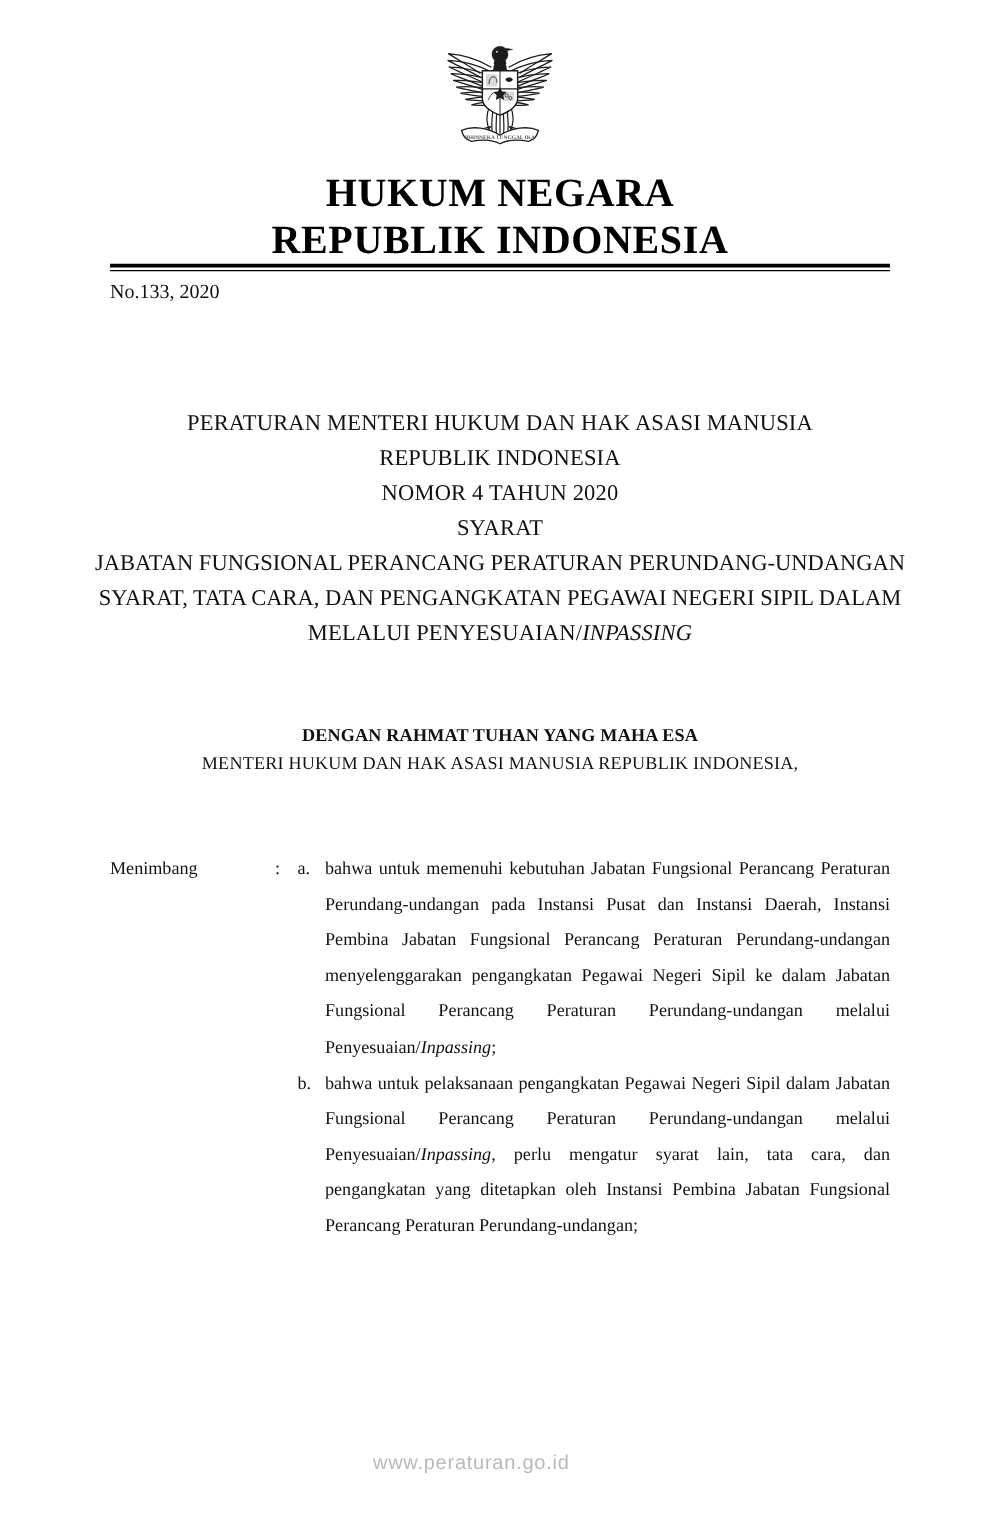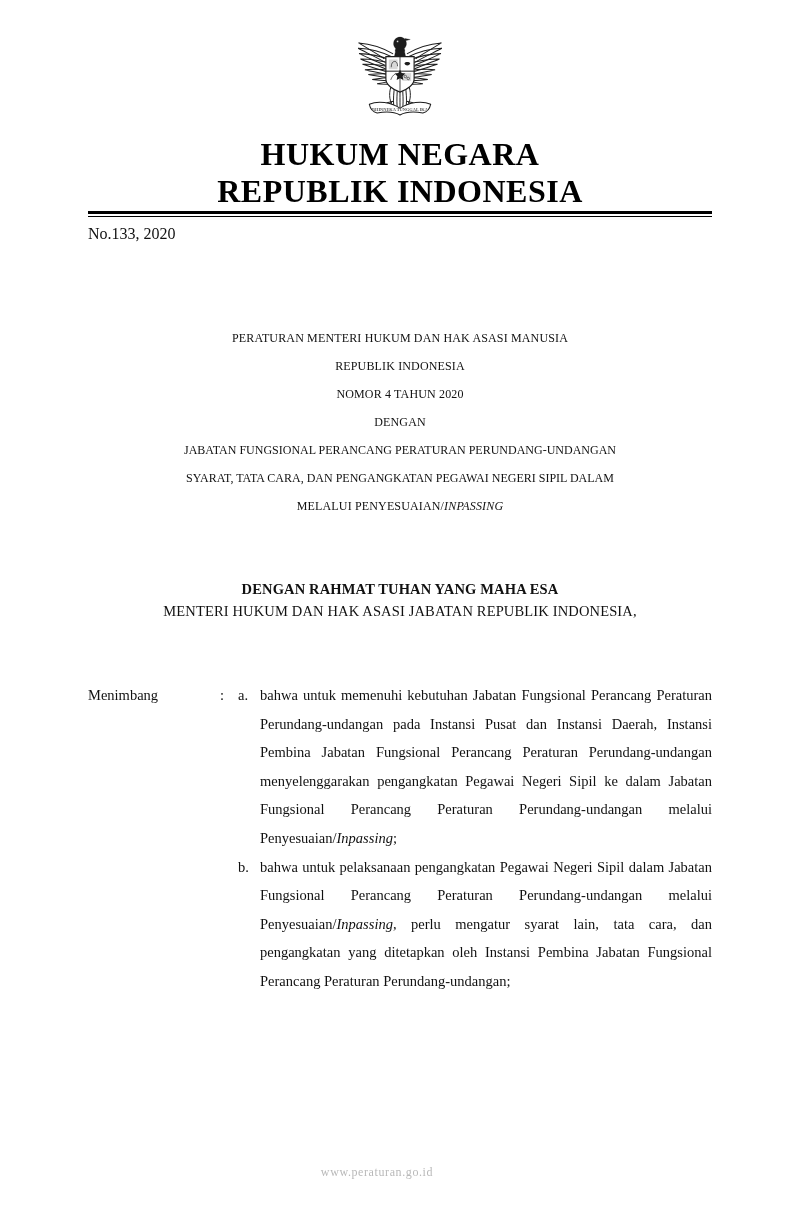--- a/index.html
+++ b/index.html
@@ -106,21 +106,21 @@
 
   
   .title-block {
     position: absolute;
     left: 60px;
     width: 680px;
     top: 324px;
     text-align: center;
   }
   .title-block .tl {
-    font-size: 12px;
+    font-size: 18px;
     line-height: 28px;
     letter-spacing: 0.15px;
     white-space: nowrap;
   }
   .title-block .tl.wide {
     letter-spacing: 0px;
   }
   .title-block .tl i {
     font-style: italic;
   }
@@ -189,22 +189,22 @@
   
   .footer {
     position: absolute;
     left: 0;
     right: 0;
     top: 1162px;
     text-align: center;
     padding-right: 46px;
   }
   .footer .wm {
-    font-family: Liberation Serif, serif;
-    font-size: 12px;
+    font-family: Liberation Sans, sans-serif;
+    font-size: 16px;
     letter-spacing: 0.6px;
     color: #b9b9b9;
   }
 </style>
 </head>
 <body>
 
 <div class="page">
 
   <div class="emblem-wrap">
@@ -300,32 +300,32 @@
   </div>
 
   <div class="meta">
     <div class="meta-no">No.133, 2020</div>
   </div>
 
   <div class="title-block">
     <div class="tl">PERATURAN MENTERI HUKUM DAN HAK ASASI MANUSIA</div>
     <div class="tl">REPUBLIK INDONESIA</div>
     <div class="tl">NOMOR 4 TAHUN 2020</div>
-    <div class="tl">DENGAN</div>
+    <div class="tl">SYARAT</div>
     <div class="tl wide">JABATAN FUNGSIONAL PERANCANG PERATURAN PERUNDANG-UNDANGAN</div>
     <div class="tl wide">SYARAT, TATA CARA, DAN PENGANGKATAN PEGAWAI NEGERI SIPIL DALAM</div>
     <div class="tl"><span>MELALUI PENYESUAIAN/</span><i>INPASSING</i></div>
   </div>
 
   <div class="preamble p1">
     <div class="pl">DENGAN RAHMAT TUHAN YANG MAHA ESA</div>
   </div>
 
   <div class="preamble p2">
-    <div class="pl">MENTERI HUKUM DAN HAK ASASI JABATAN REPUBLIK INDONESIA,</div>
+    <div class="pl">MENTERI HUKUM DAN HAK ASASI MANUSIA REPUBLIK INDONESIA,</div>
   </div>
 
   <div class="considering">
     <div class="cons-row">
       <div class="cons-label">Menimbang</div>
       <div class="cons-colon">:</div>
       <div class="cons-letter">a.</div>
       <div class="cons-text"><span>bahwa untuk memenuhi kebutuhan Jabatan Fungsional Perancang Peraturan Perundang-undangan pada Instansi Pusat dan Instansi Daerah, Instansi Pembina Jabatan Fungsional Perancang Peraturan Perundang-undangan menyelenggarakan pengangkatan Pegawai Negeri Sipil ke dalam Jabatan Fungsional Perancang Peraturan Perundang-undangan melalui Penyesuaian/</span><i>Inpassing</i><span>;</span></div>
     </div>
     <div class="cons-row">

